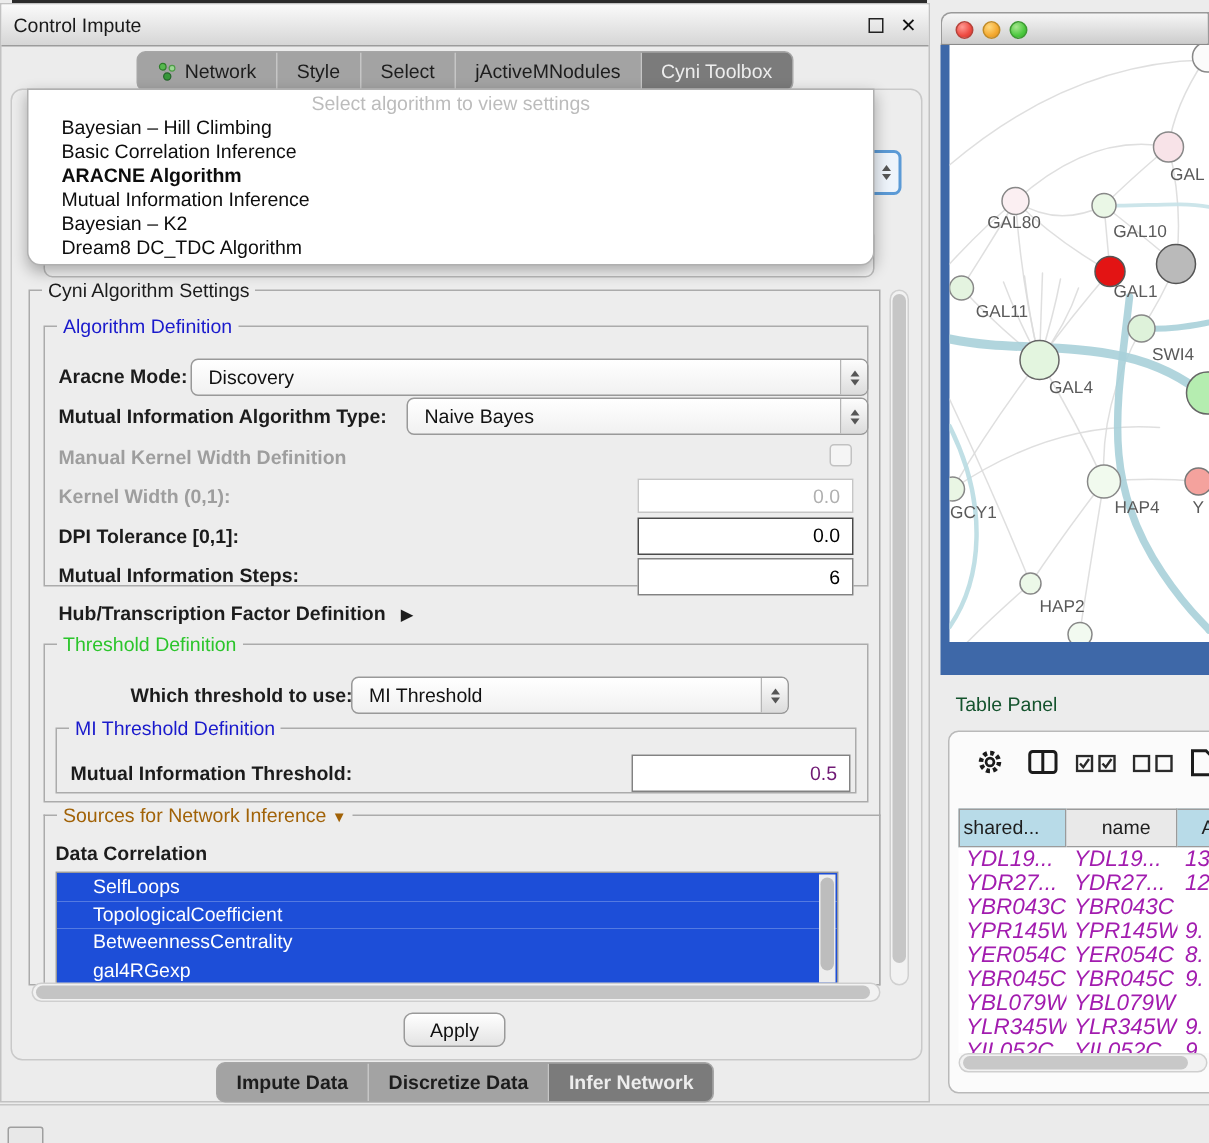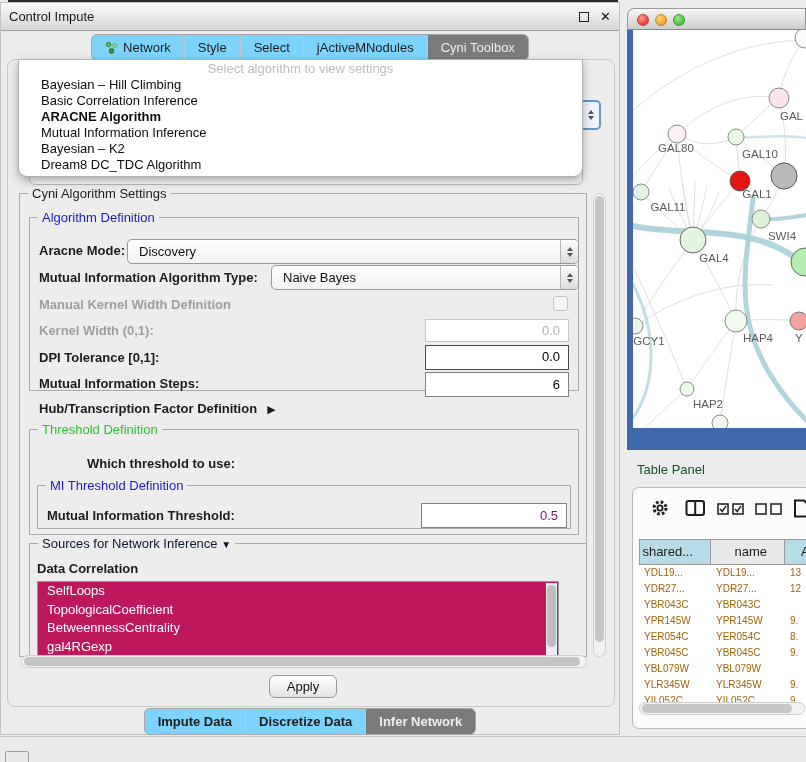--- a/index.html
+++ b/index.html
@@ -10,21 +10,21 @@
   #topline{left:8px;top:0;width:610px;height:2px;background:#2b2b2b;}
   #cp{left:0;top:2px;width:620px;height:733px;background:#ececec;border:1px solid #c2c2c2;box-sizing:border-box;}
   #cp-titlebar{left:0;top:0;width:100%;height:27px;background:linear-gradient(#fafafa,#d6d6d6);border-bottom:1px solid #9c9c9c;}
   #cp-title{left:8px;top:0;line-height:27px;font-size:13px;color:#191919;}
   #cp-float{right:30px;top:9px;width:8px;height:8px;border:1.5px solid #222;background:transparent;}
   #cp-close{right:8px;top:0;line-height:27px;font-size:13px;font-weight:bold;color:#111;cursor:default;}
   
   .tabbar{left:0;width:100%;display:flex;justify-content:center;}
   #top-tabbar{top:31px;}
   #bottom-tabbar{top:705px;}
-  .tabgroup{display:flex;border:1px solid #a6a6a6;border-radius:6px;overflow:hidden;background:#7dd3fc;height:25px;}
+  .tabgroup{display:flex;border:1px solid #a6a6a6;border-radius:6px;overflow:hidden;background:#a3a3a3;height:25px;}
   .tab{line-height:25px;padding:0 13px;font-size:13px;color:#1d1d1d;border-left:1px solid #c6c6c6;display:flex;align-items:center;gap:5px;}
   .tab:first-child{border-left:none;}
   .tab.sel{background:#7b7b7b;color:#ededed;}
   #bottom-tabbar .tab{font-weight:bold;}
   
   #inner{left:6px;top:56px;width:606px;height:646px;background:#ededed;border:1px solid #c9c9c9;border-radius:8px;}
   
   #bg-combo{left:28px;top:148px;width:552px;height:32px;border:1px solid #bdbdbd;border-radius:6px;background:#f7f7f7;z-index:10;}
   #bg-combo span{display:block;line-height:32px;padding-left:12px;font-size:13px;color:#b2b2b2;}
   #bg-stepper{left:576px;top:97px;width:20px;height:26px;border:2px solid #5b9ad6;border-radius:5px;background:#eef4fb;z-index:10;}
@@ -39,21 +39,21 @@
   .legend{position:absolute;top:-8px;left:8px;background:#ededed;padding:0 4px;font-size:13px;line-height:15px;white-space:nowrap;}
   #fs-settings{left:18px;top:190px;width:568px;height:464px;}
   #fs-settings>.legend{color:#1c1c1c;}
   #fs-alg{left:28px;top:214px;width:550px;height:174px;}
   #fs-alg>.legend{color:#1a1acc;}
   #fs-thr{left:28px;top:426px;width:550px;height:106px;}
   #fs-thr>.legend{color:#2bc52b;}
   #fs-mit{left:36px;top:482px;width:534px;height:44px;}
   #fs-mit>.legend{color:#1a1acc;}
   #fs-src{left:28px;top:540px;width:558px;height:114px;border-bottom:none;}
-  #fs-src>.legend{color:#0f172a;}
+  #fs-src>.legend{color:#a16207;}
   
   .lbl{font-size:13px;font-weight:bold;color:#1c1c1c;line-height:16px;white-space:nowrap;}
   .lbl.gray{color:#9e9e9e;}
   .combo{border:1px solid #999;border-radius:5px;background:linear-gradient(#ffffff,#f1f1f1);box-sizing:border-box;}
   .combo .cval{position:absolute;left:11px;top:0;bottom:0;line-height:23px;font-size:13px;color:#111;}
   .spin{position:absolute;right:0;top:0;bottom:0;width:17px;border-left:1px solid #b5b5b5;background:linear-gradient(#fdfdfd,#dcdcdc);
         display:flex;flex-direction:column;align-items:center;justify-content:center;gap:2px;border-radius:0 4px 4px 0;}
   .tri-u{width:0;height:0;border-left:3.5px solid transparent;border-right:3.5px solid transparent;border-bottom:4.5px solid #555;}
   .tri-d{width:0;height:0;border-left:3.5px solid transparent;border-right:3.5px solid transparent;border-top:4.5px solid #555;}
   .field{box-sizing:border-box;background:#fff;font-size:13px;text-align:right;padding-right:8px;}
@@ -63,21 +63,21 @@
   #f-mit{left:420px;top:500px;width:146px;height:25px;border:1px solid #828282;line-height:23px;color:#701a75;}
   #cb-kernel{left:552px;top:293px;width:13px;height:13px;border:1px solid #c2c2c2;border-radius:3px;background:#f5f5f5;}
   #combo-aracne{left:126px;top:236px;width:452px;height:25px;}
   #combo-mitype{left:270px;top:262px;width:308px;height:25px;}
   #combo-which{left:233px;top:448px;width:292px;height:25px;}
   #hub-row{left:38px;top:398px;font-size:13px;font-weight:bold;color:#1c1c1c;}
   #hub-row .arrow{margin-left:10px;font-size:11px;}
   
   #attr-label{left:36px;top:558px;}
   #attr-list{left:36px;top:578px;width:520px;height:74px;border:1px solid #9a9a9a;background:#fff;overflow:hidden;}
-  .attr-item{height:18.5px;line-height:18.5px;padding-left:9px;font-size:13px;color:#fff;background:#be185d;white-space:nowrap;}
+  .attr-item{height:18.5px;line-height:18.5px;padding-left:24px;font-size:13px;color:#fff;background:#1d4ed8;white-space:nowrap;}
   #attr-vscroll{right:1px;top:1px;width:11px;height:72px;background:#ededed;}
   #attr-vthumb{left:1px;top:2px;width:9px;height:62px;background:#bdbdbd;border-radius:5px;}
   
   #cp-vscroll{left:592px;top:190px;width:13px;height:464px;background:#f2f2f2;border:1px solid #d0d0d0;border-radius:7px;box-sizing:border-box;}
   #cp-vthumb{left:1px;top:2px;width:9px;height:446px;background:#c6c6c6;border-radius:5px;}
   #hscroll{left:20px;top:652px;width:566px;height:13px;background:#f2f2f2;border:1px solid #cfcfcf;border-radius:7px;box-sizing:border-box;}
   #hthumb{left:2px;top:1px;width:556px;height:9px;background:#c4c4c4;border-radius:5px;}
   #apply{left:268px;top:672px;width:68px;height:23px;border:1px solid #9a9a9a;border-radius:6px;
          background:linear-gradient(#ffffff,#e3e3e3);text-align:center;line-height:21px;font-size:13px;color:#111;box-sizing:border-box;}
   
@@ -97,21 +97,21 @@
   
   #tp-title{left:637px;top:460px;font-size:13px;color:#14532d;line-height:20px;text-align:right;}
   #tpanel{left:632px;top:487px;width:180px;height:242px;background:#fbfbfb;border:1px solid #b9b9b9;border-radius:7px;box-sizing:border-box;overflow:hidden;}
   #tp-toolbar{left:0;top:8px;width:100%;height:34px;}
   .ticon{position:absolute;top:3px;}
   #tbl-header{left:6px;top:51px;height:26px;display:flex;}
   .th{box-sizing:border-box;border:1px solid #9b9b9b;border-left:none;font-size:13px;color:#1e1e1e;line-height:24px;text-align:right;padding-right:17px;flex:none;}
   .th:first-child{border-left:1px solid #9b9b9b;}
   #tbl-body{left:6px;top:77px;width:220px;height:137px;overflow:hidden;background:#fff;}
   .tr{display:flex;height:16px;}
-  .td{flex:none;font-size:10px;color:#a16207;line-height:16px;padding-left:5px;box-sizing:border-box;white-space:nowrap;overflow:hidden;}
+  .td{flex:none;font-size:15px;color:#a21caf;line-height:16px;padding-left:5px;box-sizing:border-box;white-space:nowrap;overflow:hidden;font-style:italic;}
   .c0{width:72px;} .c1{width:74px;} .c2{width:60px;}
   .th.c2{text-align:left;padding-left:16px;}
   #tp-hscroll{left:6px;top:214px;width:166px;height:13px;background:#f2f2f2;border:1px solid #cfcfcf;border-radius:7px;box-sizing:border-box;}
   #tp-hthumb{left:2px;top:1px;width:150px;height:9px;background:#c8c8c8;border-radius:5px;}
 </style>
 </head>
 <body>
 
 <div id="root">
 
@@ -211,20 +211,27 @@
     <div class="abs field" id="f-steps">6</div>
 
     <div class="abs" id="hub-row">
       <span>Hub/Transcription Factor Definition</span><span class="arrow">▶</span>
     </div>
 
     <div class="abs fs" id="fs-thr">
       <span class="legend">Threshold Definition</span>
     </div>
     <div class="abs lbl" style="left:86px;top:453px;">Which threshold to use:</div>
+    <div class="abs combo" id="combo-which">
+      <span class="cval">MI Threshold</span>
+      <span class="spin">
+          <span class="tri-u"></span>
+          <span class="tri-d"></span>
+        </span>
+    </div>
     <div class="abs fs" id="fs-mit">
       <span class="legend">MI Threshold Definition</span>
     </div>
     <div class="abs lbl" style="left:46px;top:505px;">Mutual Information Threshold:</div>
     <div class="abs field" id="f-mit">0.5</div>
 
     <div class="abs fs" id="fs-src">
       <span class="legend"><span>Sources for Network Inference</span> <span style="font-size:10px;">▼</span></span>
     </div>
     <div class="abs lbl" id="attr-label">Data Correlation</div>

